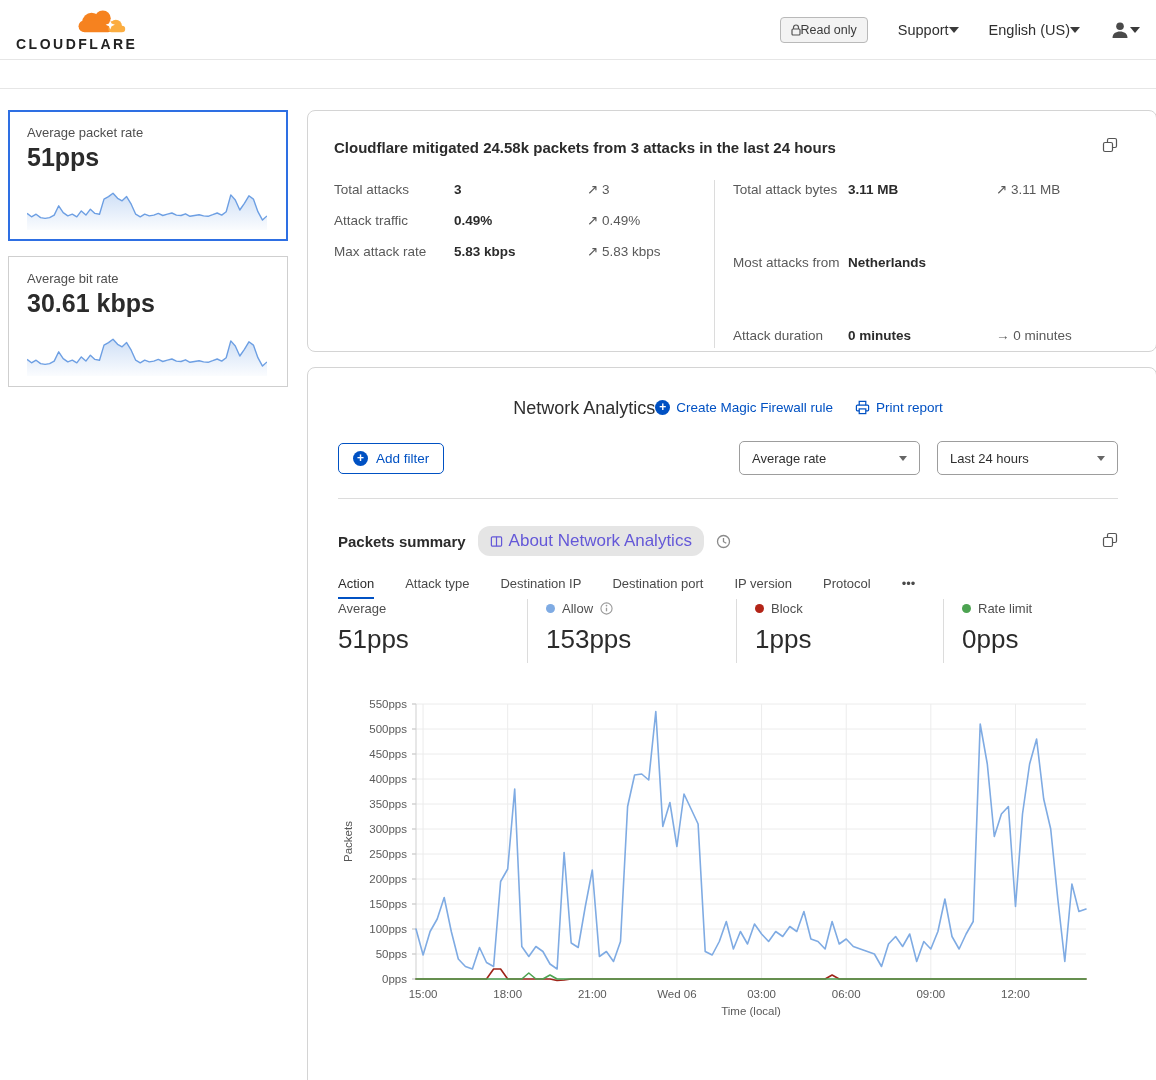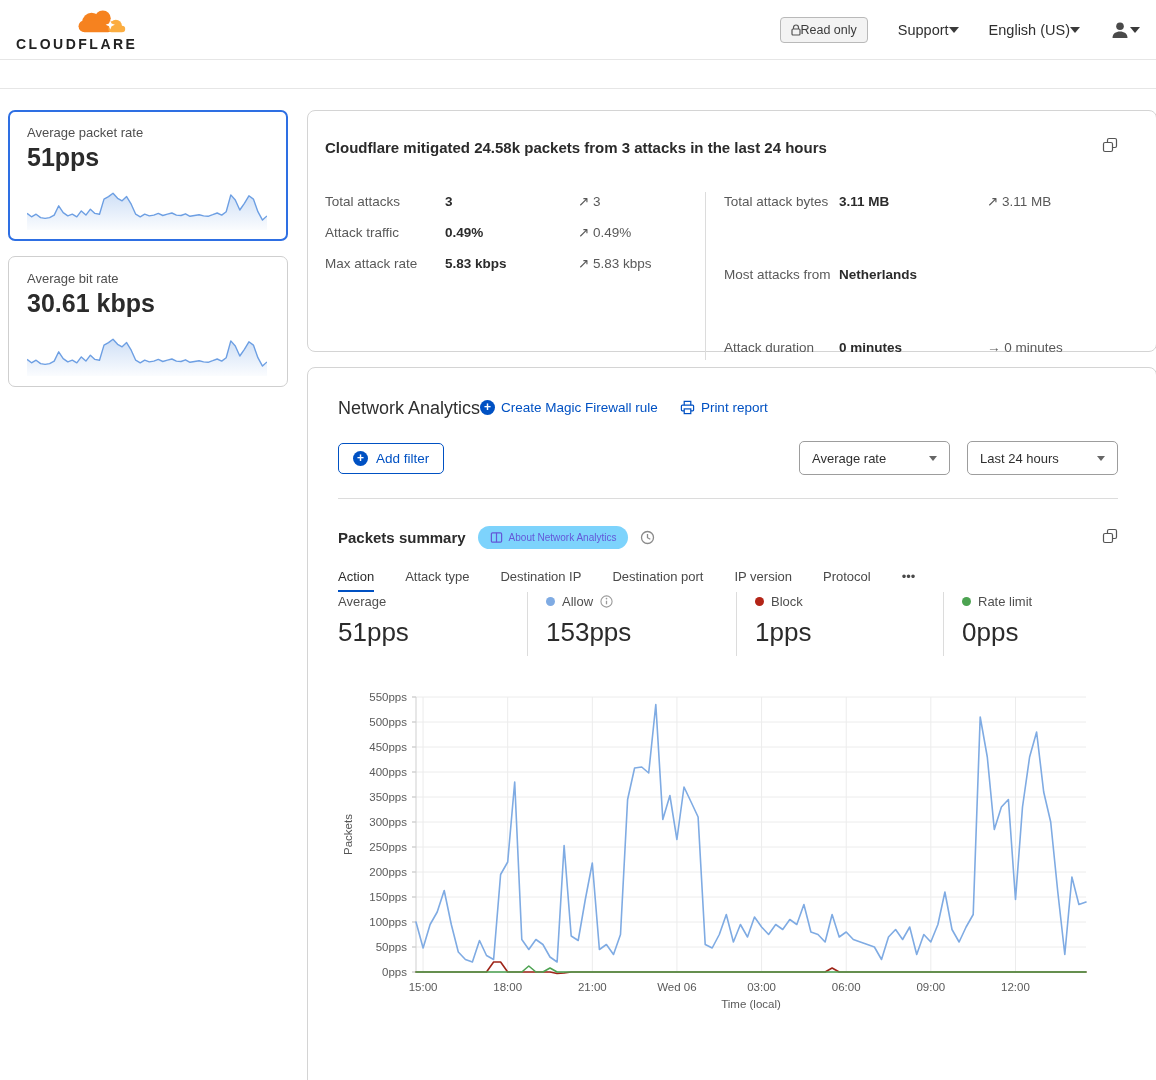--- a/index.html
+++ b/index.html
@@ -14,59 +14,59 @@
   .logo-text{position:absolute;left:0;bottom:4px;font-size:14px;font-weight:700;letter-spacing:2.5px;color:#222}
   .hdr-right{display:flex;align-items:center;gap:30px}
   .badge-ro{display:flex;align-items:center;background:#f3f3f3;border:1px solid #b9b9b9;border-radius:4px;padding:5px 10px;font-size:12.5px;color:#3b3b3b}
   .hdr-item{display:flex;align-items:center;font-size:14.5px;color:#2f2f2f;cursor:pointer}
   .caret{width:0;height:0;border-left:5px solid transparent;border-right:5px solid transparent;border-top:6px solid #3b3b3b}
   .caret.sm{border-left-width:4px;border-right-width:4px;border-top-width:5px;border-top-color:#666}
   .page-rule{position:absolute;left:0;top:88px;width:1156px;border-top:1px solid #e6e6e6}
 
   
   .left-col{position:absolute;left:8px;top:110px;width:280px;display:flex;flex-direction:column;gap:15px}
-  .mcard{background:#fff;border:1px solid #cfcfcf;border-radius:7px;padding:14px 18px 10px;cursor:pointer}
+  .mcard{background:#fff;border:1px solid #cfcfcf;border-radius:0;padding:14px 18px 10px;cursor:pointer}
   .mcard.selected{border:2px solid #2e6fe3;padding:13px 17px 9px}
   .mcard .mlabel{font-size:13px;color:#4f4f4f}
   .mcard .mvalue{font-size:25px;font-weight:700;color:#2b2b2b;margin-top:3px}
   .mcard svg{display:block;margin-top:6px}
 
   
   .right-col{position:absolute;left:307px;top:110px;width:850px}
   .card{background:#fff;border:1px solid #d4d4d4;border-radius:8px;position:relative}
-  .summary-card{height:242px;padding:28px 17px}
+  .summary-card{height:242px;padding:28px 26px}
   .card-title{font-size:15px;font-weight:700;color:#2b2b2b}
   .copy-btn{position:absolute;top:26px;right:38px;cursor:pointer;background:none;border:none}
-  .sum-grid{display:flex;margin-top:36px}
+  .sum-grid{display:flex;margin-top:24px}
   .sum-left{width:380px;display:flex;flex-direction:column;gap:12px}
   .sum-right{flex:1;border-left:1px solid #dcdcdc;padding-left:18px;display:flex;flex-direction:column;gap:26px}
   .srow{display:grid;grid-template-columns:120px 133px auto;font-size:13.5px;align-items:start}
   .sum-right .srow{grid-template-columns:115px 148px auto;min-height:47px}
   .sum-right .srow:last-child{min-height:22px}
   .slabel{color:#595959;line-height:19px}
   .sval{font-weight:700;color:#2b2b2b;line-height:19px}
   .schange{color:#595959;line-height:19px}
 
   .na-card{margin-top:15px;height:725px}
   .na-top{padding:30px 38px 0 30px}
-  .na-row1{display:flex;align-items:flex-start;justify-content:flex-start}
+  .na-row1{display:flex;align-items:flex-start;justify-content:center}
   .na-title{font-size:18px;font-weight:500;color:#2f2f2f}
   .na-links{display:flex;align-items:center;gap:22px;margin-top:2px}
   .lnk{display:flex;align-items:center;gap:6px;color:#0051c3;font-size:13.5px;text-decoration:none;cursor:pointer;background:none;border:none}
   .plus{display:inline-flex;width:15px;height:15px;border-radius:50%;background:#0051c3;color:#fff;font-size:12px;line-height:15px;align-items:center;justify-content:center;font-weight:700}
   .na-row2{display:flex;align-items:center;justify-content:space-between;margin-top:22px}
   .btn-outline{display:flex;align-items:center;gap:8px;border:1px solid #0051c3;color:#0051c3;background:#fff;border-radius:5px;padding:7px 14px;font-size:13.5px;cursor:pointer}
   .selects{display:flex;gap:17px}
-  .select{display:flex;align-items:center;justify-content:space-between;width:151px;height:34px;border:1px solid #9d9d9d;border-radius:5px;background:#fff;padding:0 12px;font-size:13px;color:#2f2f2f;cursor:pointer;font-family:"Liberation Sans",sans-serif}
+  .select{display:flex;align-items:center;justify-content:space-between;width:181px;height:34px;border:1px solid #9d9d9d;border-radius:5px;background:#fff;padding:0 12px;font-size:13px;color:#2f2f2f;cursor:pointer;font-family:"Liberation Sans",sans-serif}
   .na-divider{border-top:1px solid #dcdcdc;margin-top:23px}
 
   .pk{padding:27px 38px 0 30px;position:relative}
   .pk-head{display:flex;align-items:center;gap:12px}
   .pk-title{font-size:15px;font-weight:700;color:#2b2b2b}
-  .pill{display:flex;align-items:center;gap:6px;background:#7dd3fc;color:#6458d8;font-size:10px;border:none;border-radius:12px;padding:5px 12px;cursor:pointer}
+  .pill{display:flex;align-items:center;gap:6px;background:#e5e5e5;color:#6458d8;font-size:17px;border:none;border-radius:12px;padding:5px 12px;cursor:pointer}
   .pk-copy{margin-left:auto;background:none;border:none;cursor:pointer}
   .tabs{display:flex;gap:31px;margin-top:20px;font-size:13px;color:#4a4a4a}
   .tab{cursor:pointer;padding-bottom:6px}
   .tab.active{color:#2b2b2b;border-bottom:2px solid #0051c3}
   .pstats{display:grid;grid-template-columns:189px 209px 207px 1fr;}
   .pcol{padding:2px 0 8px}
   .pcol+.pcol{border-left:1px solid #dcdcdc;padding-left:18px}
   .plabel{display:flex;align-items:center;gap:7px;font-size:13px;color:#4f4f4f}
   .dot{width:9px;height:9px;border-radius:50%;display:inline-block}
   .pvalue{font-size:26px;color:#2b2b2b;margin-top:8px}

